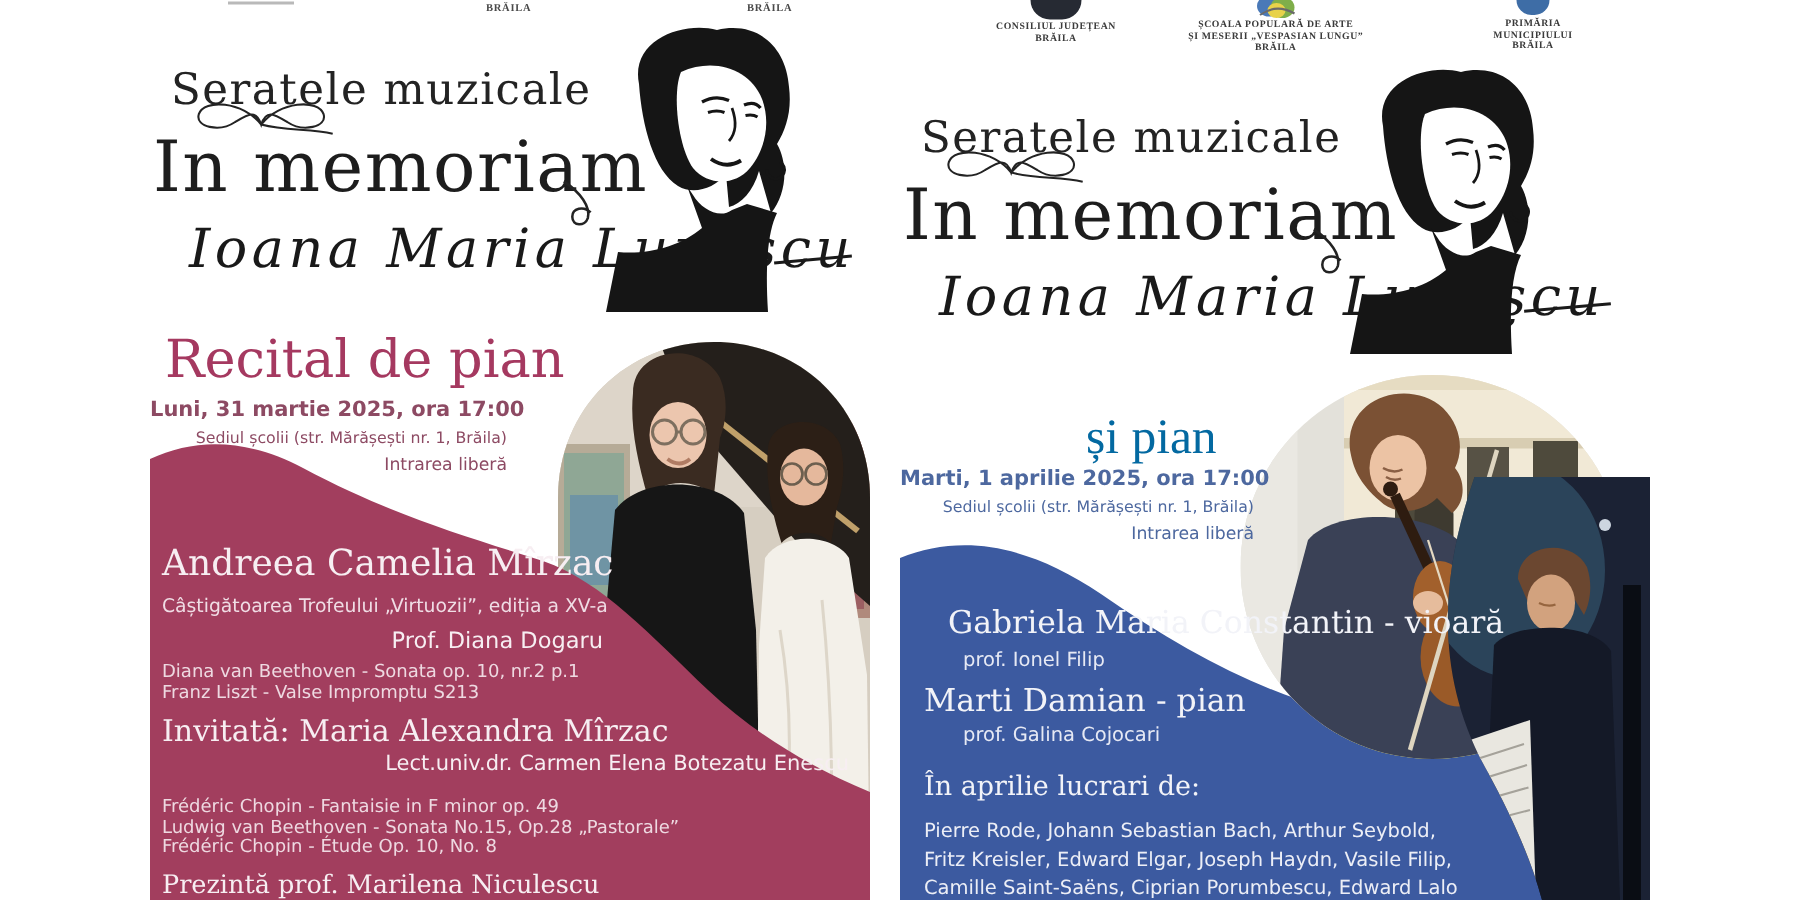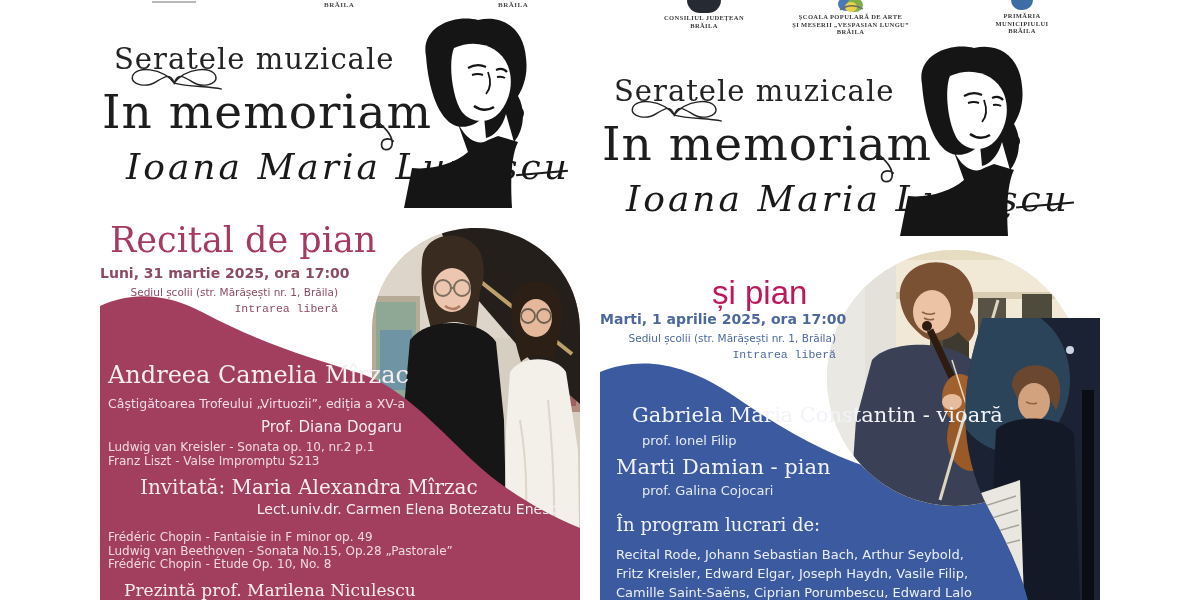--- a/index.html
+++ b/index.html
@@ -23,50 +23,50 @@
   .l-memoriam{left:2px;top:84px;}
   .l-spiral{left:274px;top:118px;}
   .l-name{left:26px;top:146px;}
   .l-dash{left:416px;top:172px;width:52px;}
   .l-portrait{left:292px;top:12px;}
   .l-title{left:10px;top:220px;font-family:"DejaVu Serif",serif;font-size:35px;color:#a53960;}
   .meta{text-align:right;}
   .l-meta{left:0;top:265px;width:238px;color:#8d4a63;}
   .meta .dt{font-size:14px;font-weight:600;margin-bottom:5px;}
   .meta .venue{font-size:10.5px;}
-  .meta .adm{font-size:11.5px;margin-top:4px;font-family:Liberation Mono, monospace;}
+  .meta .adm{font-size:11.5px;margin-top:4px;}
   .wserif{font-family:"DejaVu Serif",serif;color:#f7eef2;}
   .wsans{font-family:"DejaVu Sans",sans-serif;color:#f0dde5;}
   .l-p1name{left:8px;top:361px;font-size:24px;}
   .l-p1sub{left:8px;top:396px;font-size:12.5px;}
   .l-p1teacher{left:8px;top:418px;width:294px;text-align:right;font-size:15px;color:#f7eef2;}
   .l-p1rep{left:8px;top:440px;font-size:12px;line-height:14px;color:#eed9e1;}
-  .l-p2name{left:8px;top:475px;font-size:20px;margin-left:32px;}
+  .l-p2name{left:8px;top:475px;font-size:20px;}
   .l-p2teacher{left:8px;top:501px;width:458px;text-align:right;font-size:14px;color:#f7eef2;}
   .l-p2rep{left:8px;top:521px;font-size:12px;line-height:13.5px;color:#eed9e1;margin-top:10px;}
-  .l-footer{left:24px;top:580px;font-size:17px;}
+  .l-footer{left:8px;top:580px;font-size:17px;}
   .l-frag{top:1px;font-family:"Liberation Serif",serif;font-weight:bold;font-size:7px;color:#4a4a4a;letter-spacing:.5px;}
   .l-fragbar{left:52px;top:1px;width:44px;height:2px;background:#b9b9b9;}
 
   
   .logoR{position:absolute;top:0;text-align:center;}
   .logoR .cap{font-family:"Liberation Serif",serif;font-weight:bold;font-size:6.5px;line-height:7.5px;
               color:#3b3b3b;letter-spacing:.4px;}
   .shield-dark{width:34px;height:13px;background:#262a33;border-radius:0 0 17px 17px;margin:0 auto 1px;}
   .shield-blue{width:22px;height:10px;background:#3e6da6;border-radius:0 0 11px 11px;margin:0 auto 2px;}
   .emblem{display:block;margin:0 auto 1px;}
   .r-series{left:14px;top:74px;}
   .r-bow{left:20px;top:96px;}
   .r-memoriam{left:2px;top:116px;}
   .r-spiral{left:274px;top:150px;}
   .r-name{left:26px;top:178px;}
   .r-dash{left:416px;top:204px;width:58px;}
   .r-portrait{left:288px;top:40px;}
   .r-title1{left:6px;top:239px;font-family:"DejaVu Serif",serif;font-size:33px;color:#4d6cb3;}
-  .r-title2{left:112px;top:274px;font-family:Liberation Sans, sans-serif;font-size:33px;color:#be185d;}
+  .r-title2{left:124px;top:274px;font-family:Liberation Serif, serif;font-size:33px;color:#0369a1;}
   .r-meta{left:0;top:311px;width:236px;color:#4d689f;}
   .bserif{font-family:"DejaVu Serif",serif;color:#f2f3f8;}
   .bsans{font-family:"DejaVu Sans",sans-serif;color:#e6e9f4;}
   .r-p1name{left:16px;top:403px;font-size:21px;margin-left:16px;}
   .r-p1teacher{left:42px;top:433px;font-size:13px;}
   .r-p2name{left:16px;top:455px;font-size:21px;}
   .r-p2teacher{left:42px;top:483px;font-size:13px;}
   .r-heading{left:16px;top:514px;font-size:18px;}
   .r-prog{left:16px;top:545px;font-size:13px;line-height:19px;color:#eceef6;}
 </style>
@@ -139,21 +139,21 @@
     <div class="abs meta l-meta">
       <div class="dt">Luni, 31 martie 2025, ora 17:00</div>
       <div class="venue">Sediul școlii (str. Mărășești nr. 1, Brăila)</div>
       <div class="adm">Intrarea liberă</div>
     </div>
 
     <div class="abs wserif l-p1name">Andreea Camelia Mîrzac</div>
     <div class="abs wsans l-p1sub">Câștigătoarea Trofeului „Virtuozii”, ediția a XV-a</div>
     <div class="abs wsans l-p1teacher">Prof. Diana Dogaru</div>
     <div class="abs wsans l-p1rep">
-      <div>Ludwig van Kreisler - Sonata op. 10, nr.2 p.1</div>
+      <div>Diana van Beethoven - Sonata op. 10, nr.2 p.1</div>
       <div>Franz Liszt - Valse Impromptu S213</div>
     </div>
     <div class="abs wserif l-p2name">Invitată: Maria Alexandra Mîrzac</div>
     <div class="abs wsans l-p2teacher">Lect.univ.dr. Carmen Elena Botezatu Enescu</div>
     <div class="abs wsans l-p2rep">
       <div>Frédéric Chopin - Fantaisie in F minor op. 49</div>
       <div>Ludwig van Beethoven - Sonata No.15, Op.28 „Pastorale”</div>
       <div>Frédéric Chopin - Étude Op. 10, No. 8</div>
     </div>
     <div class="abs wserif l-footer">Prezintă prof. Marilena Niculescu</div>
@@ -259,21 +259,21 @@
     <div class="abs meta r-meta">
       <div class="dt">Marti, 1 aprilie 2025, ora 17:00</div>
       <div class="venue">Sediul școlii (str. Mărășești nr. 1, Brăila)</div>
       <div class="adm">Intrarea liberă</div>
     </div>
 
     <div class="abs bserif r-p1name">Gabriela Maria Constantin - vioară</div>
     <div class="abs bsans r-p1teacher">prof. Ionel Filip</div>
     <div class="abs bserif r-p2name">Marti Damian - pian</div>
     <div class="abs bsans r-p2teacher">prof. Galina Cojocari</div>
-    <div class="abs bserif r-heading">În program lucrari de:</div>
+    <div class="abs bserif r-heading">În aprilie lucrari de:</div>
     <div class="abs bsans r-prog">
-      <div>Recital Rode, Johann Sebastian Bach, Arthur Seybold,</div>
+      <div>Pierre Rode, Johann Sebastian Bach, Arthur Seybold,</div>
       <div>Fritz Kreisler, Edward Elgar, Joseph Haydn, Vasile Filip,</div>
       <div>Camille Saint-Saëns, Ciprian Porumbescu, Edward Lalo</div>
     </div>
   </div>
 
 </div>
 
 </body></html>

